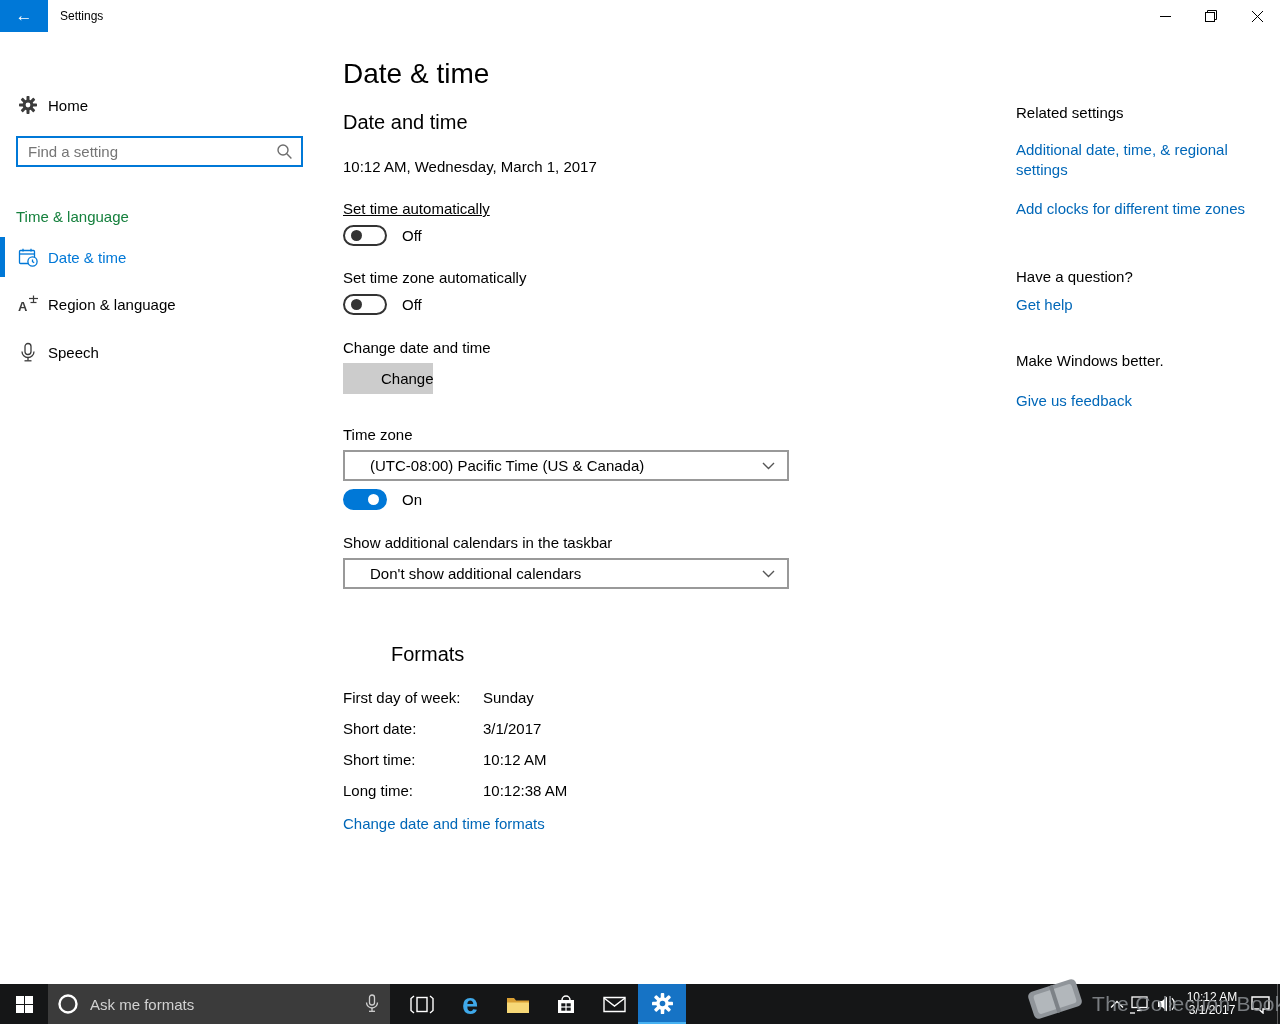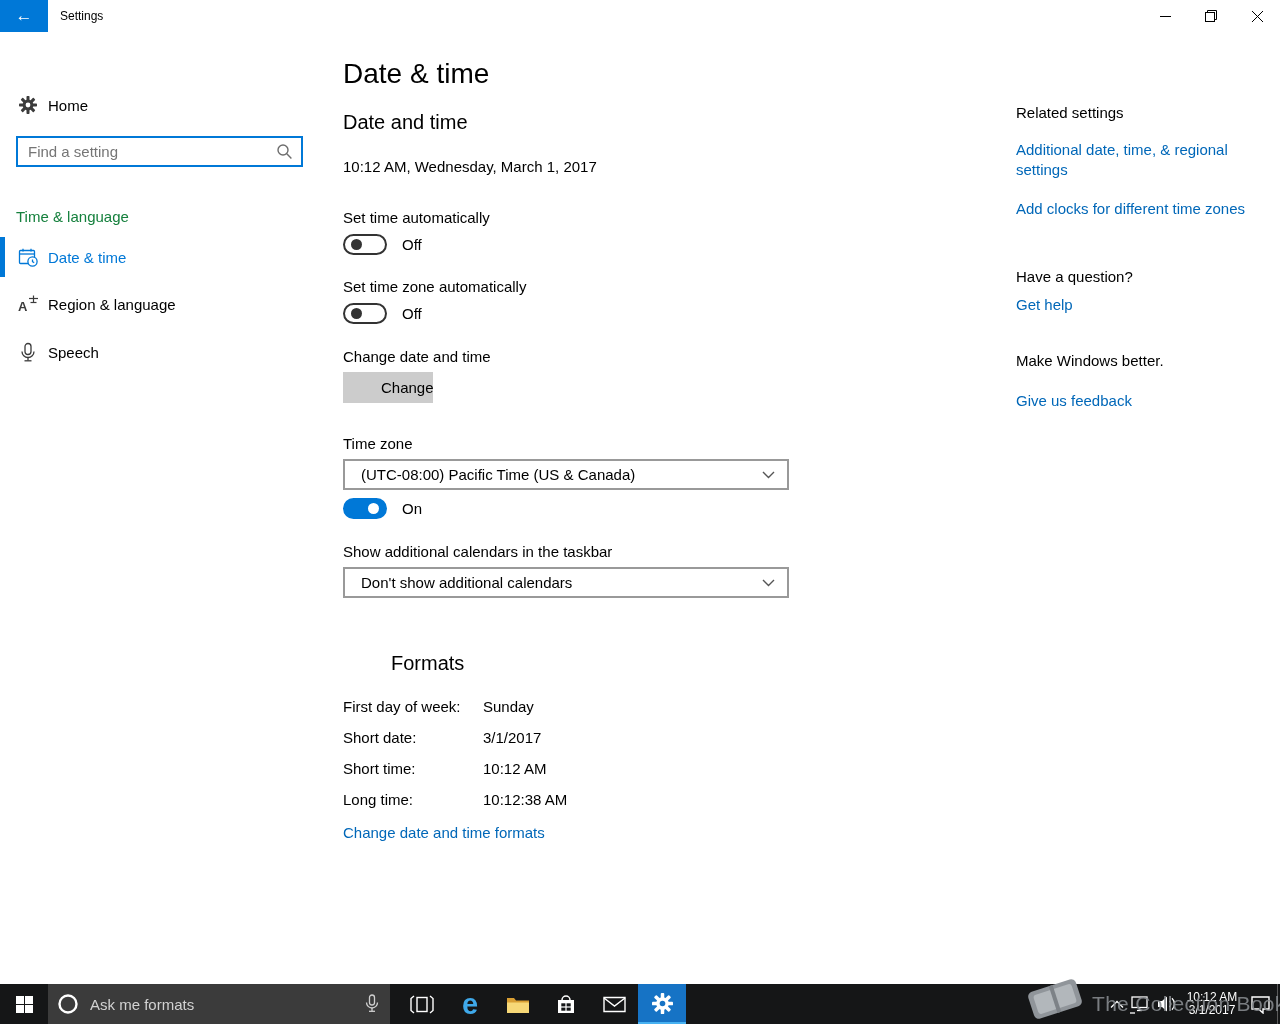--- a/index.html
+++ b/index.html
@@ -33,35 +33,35 @@
   .side-item .lbl { margin-left:9px; font-size:15px; color:#000; }
   .side-item.selected .lbl { color:#0078d7; }
 
   
   .main { position:absolute; top:32px; left:343px; width:470px; }
   .page-title { margin-top:24px; font-size:28px; font-weight:300; line-height:36px; color:#000; }
   .sec-h { font-size:20px; font-weight:400; color:#000; }
   .dt-head { margin-top:19px; }
   .cur-time { margin-top:24px; font-size:15px; }
   .ctl-label { font-size:15px; }
-  .l-settime { margin-top:34px; }
+  .l-settime { margin-top:25px;text-decoration:underline; }
   .toggle-row { margin-top:8px; display:flex; align-items:center; height:21px; }
   .toggle { position:relative; width:44px; height:21px; border:2px solid #333; border-radius:11px; background:#fff; cursor:pointer; }
   .toggle .knob { position:absolute; top:3px; left:6px; width:11px; height:11px; border-radius:50%; background:#333; }
   .toggle.on { background:#0078d7; border-color:#0078d7; }
   .toggle.on .knob { left:auto; right:6px; background:#fff; }
   .toggle-state { margin-left:15px; font-size:15px; }
   .l-setzone { margin-top:23px; }
   .l-change { margin-top:24px; }
   .btn-change { margin-top:7px; width:90px; height:31px; background:#cccccc; border:none; font-size:15px;
     font-family:inherit; color:#000; cursor:pointer;padding-left:38px; }
   .l-tz { margin-top:32px; }
   .dropdown { margin-top:7px; width:446px; height:31px; border:2px solid #999; background:#fff;
     display:flex; align-items:center; font-size:15px; cursor:pointer; }
-  .dropdown .val { flex:1; padding-left:16px; }
+  .dropdown .val { flex:1; padding-left:25px; }
   .dropdown .chev { margin-right:12px; display:flex; }
   .l-dst { margin-top:33px; }
   .l-cal { margin-top:24px; }
   .formats-h { margin-top:54px;margin-left:48px; }
   .fmt-table { margin-top:23px; }
   .fmt-row { display:flex; height:31px; align-items:flex-start; font-size:15px; }
   .fmt-row .fl { width:140px; }
   .link { color:#0067b8; font-size:15px; cursor:pointer; }
   .fmt-link { display:inline-block; margin-top:2px; }
 

